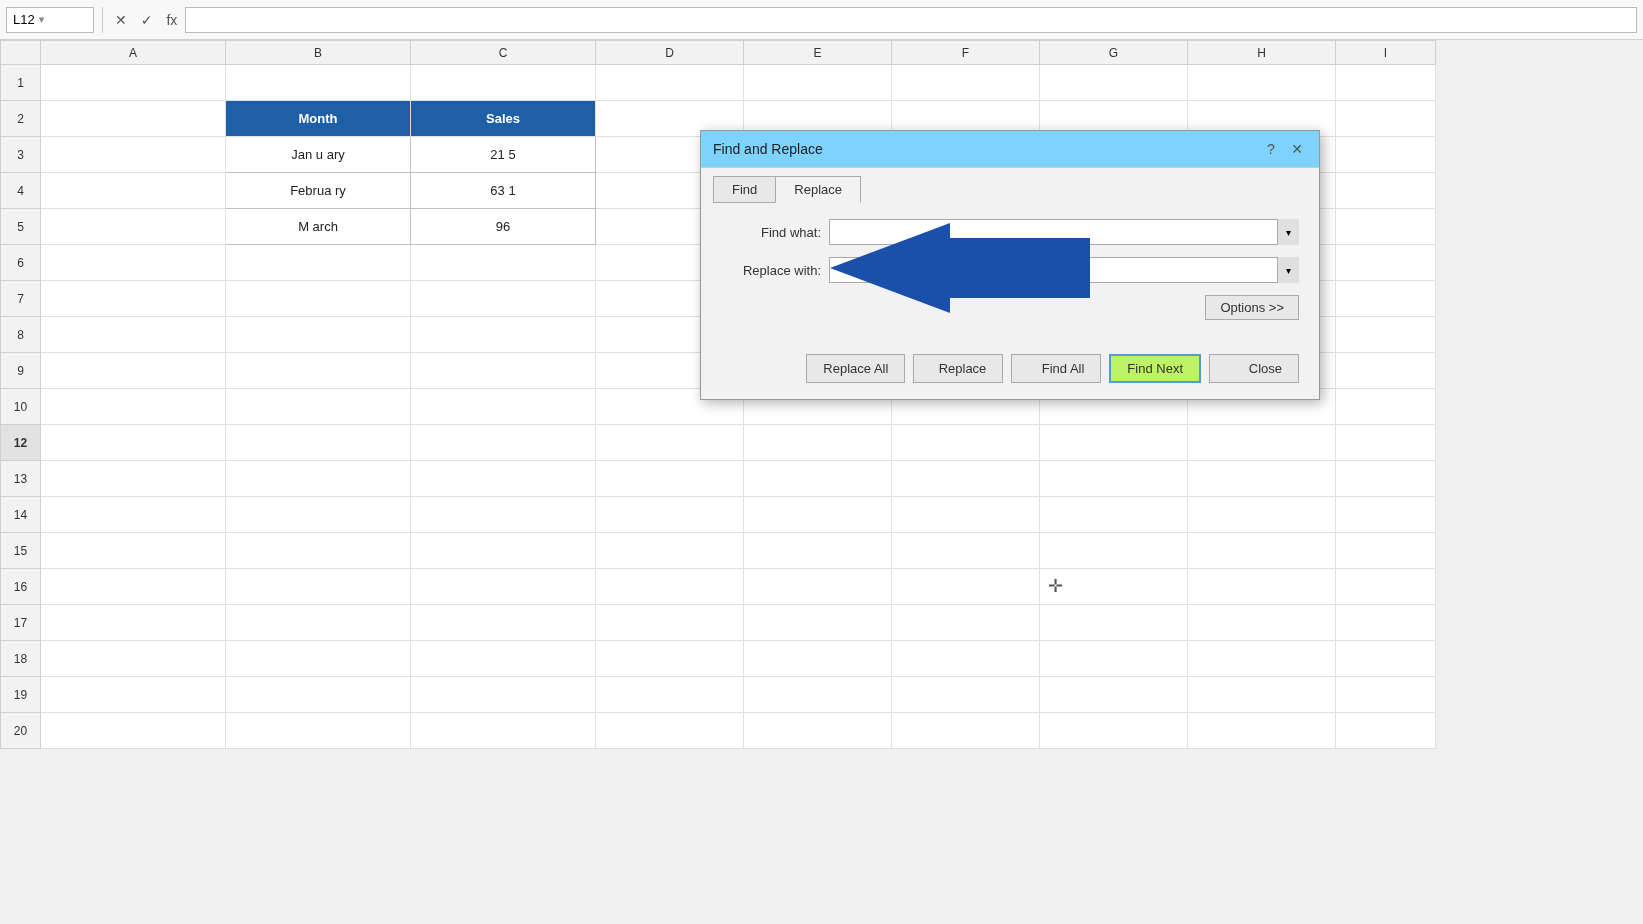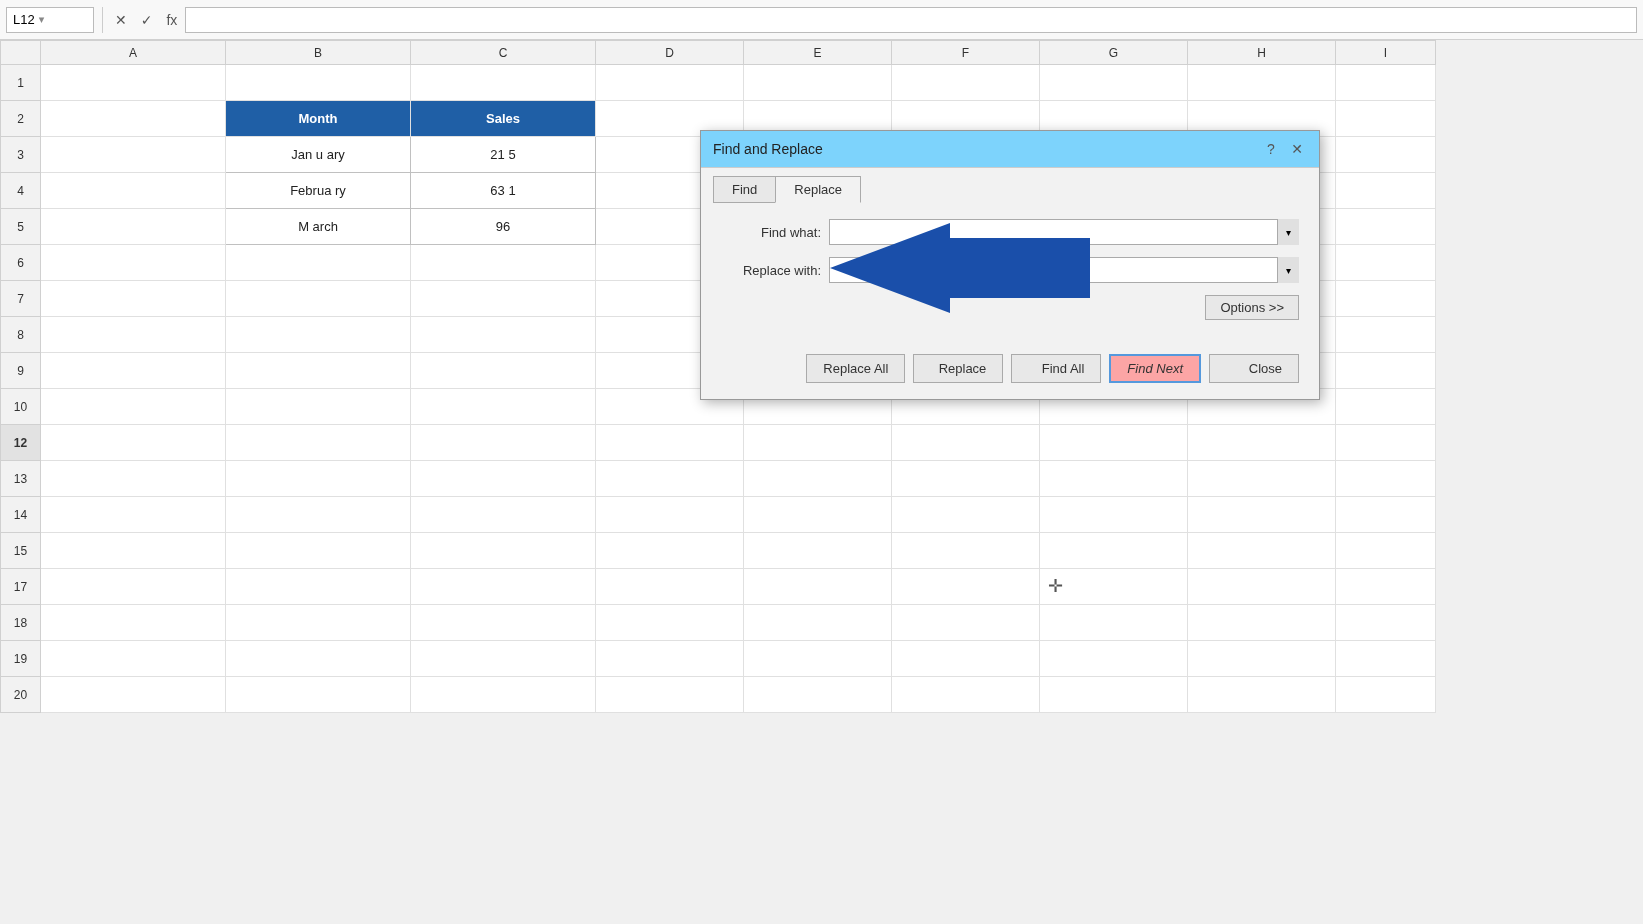--- a/index.html
+++ b/index.html
@@ -302,22 +302,21 @@
       background: #e8e8e8;
       cursor: pointer;
       font-size: 13px;
       color: #333;
       min-width: 90px;
       text-align: right;
     }
 
     .dialog-btn.primary {
       border: 2px solid #5599dd;
-      background: #fca5a5;
-      font-style: italic;
+      background: #bef264;
     }
 
     
     .arrow-annotation {
       position: absolute;
       top: 220px;
       left: 820px;
       width: 240px;
       height: 80px;
       pointer-events: none;
@@ -528,20 +527,32 @@
           <td class="cell"></td>
           <td class="cell"></td>
           <td class="cell"></td>
           <td class="cell"></td>
           <td class="cell"></td>
           <td class="cell"></td>
           <td class="cell"></td>
         </tr>
         <tr>
           <th class="row-header">15</th>
+          <td class="cell"></td>
+          <td class="cell"></td>
+          <td class="cell"></td>
+          <td class="cell"></td>
+          <td class="cell"></td>
+          <td class="cell"></td>
+          <td class="cell"></td>
+          <td class="cell"></td>
+          <td class="cell"></td>
+        </tr>
+        <tr>
+          <th class="row-header">16</th>
           <td class="cell"></td>
           <td class="cell"></td>
           <td class="cell"></td>
           <td class="cell"></td>
           <td class="cell"></td>
           <td class="cell"></td>
           <td class="cell"></td>
           <td class="cell"></td>
           <td class="cell"></td>
         </tr>

